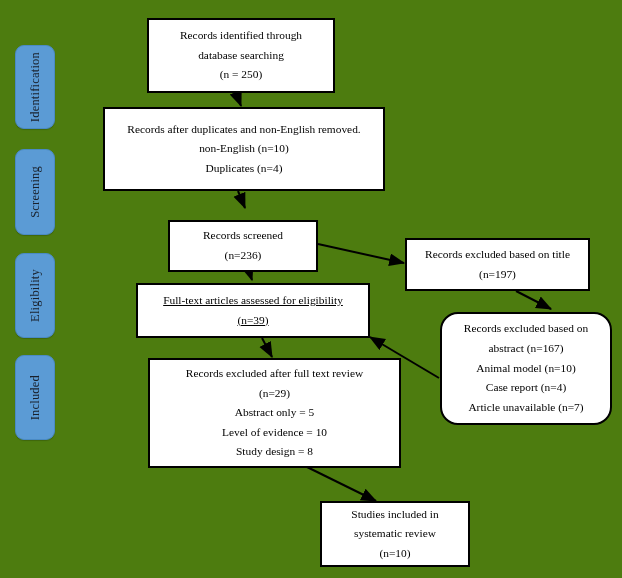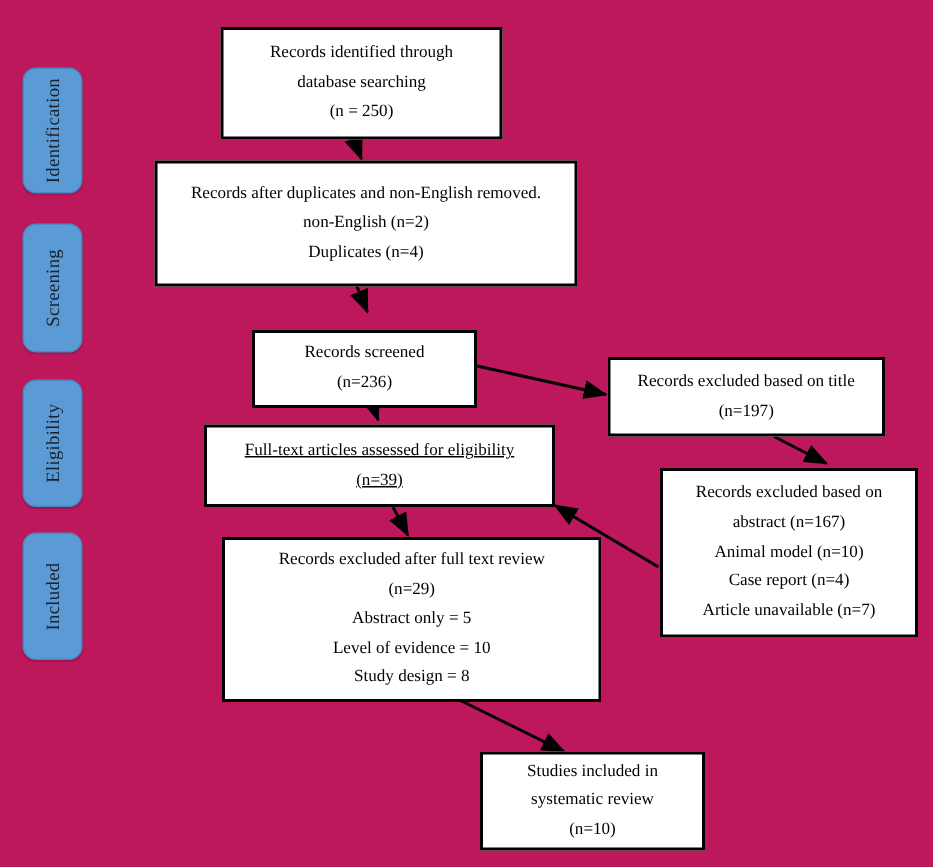--- a/index.html
+++ b/index.html
@@ -4,21 +4,21 @@
 <style>
   html, body {
     margin: 0;
     padding: 0;
     background: #ffffff;
   }
   #canvas {
     position: relative;
     width: 622px;
     height: 578px;
-    background: #be185d;
+    background: #4d7c0f;
     overflow: hidden;
     font-family: "Liberation Serif", "DejaVu Serif", serif;
     color: #000000;
   }
   
   .stage {
     position: absolute;
     background: #5b9bd5;
     border: 1px solid #4a8ac4;
     border-radius: 9px;
@@ -110,40 +110,40 @@
   </div>
 
   <div class="fbox" style="left:147px; top:18px; width:188px; height:75px;">
     <span class="ln">Records identified through</span>
     <span class="ln">database searching</span>
     <span class="ln">(n = 250)</span>
   </div>
 
   <div class="fbox" style="left:103px; top:107px; width:282px; height:84px;">
     <span class="ln">Records after duplicates and non-English removed.</span>
-    <span class="ln">non-English (n=2)</span>
+    <span class="ln">non-English (n=10)</span>
     <span class="ln">Duplicates (n=4)</span>
   </div>
 
   <div class="fbox" style="left:168px; top:220px; width:150px; height:52px;text-align:center;">
     <span class="ln">Records screened</span>
     <span class="ln">(n=236)</span>
   </div>
 
   <div class="fbox" style="left:405px; top:238px; width:185px; height:53px;text-align:right;">
     <span class="ln">Records excluded based on title</span>
     <span class="ln">(n=197)</span>
   </div>
 
   <div class="fbox" style="left:136px; top:283px; width:234px; height:55px;text-decoration:underline;">
     <span class="ln">Full-text articles assessed for eligibility</span>
     <span class="ln">(n=39)</span>
   </div>
 
-  <div class="fbox" style="left:440px; top:312px; width:172px; height:113px;">
+  <div class="fbox" style="left:440px; top:312px; width:172px; height:113px;border-radius:18px;">
     <span class="ln">Records excluded based on</span>
     <span class="ln">abstract (n=167)</span>
     <span class="ln">Animal model (n=10)</span>
     <span class="ln">Case report (n=4)</span>
     <span class="ln">Article unavailable (n=7)</span>
   </div>
 
   <div class="fbox" style="left:148px; top:358px; width:253px; height:110px;">
     <span class="ln">Records excluded after full text review</span>
     <span class="ln">(n=29)</span>

